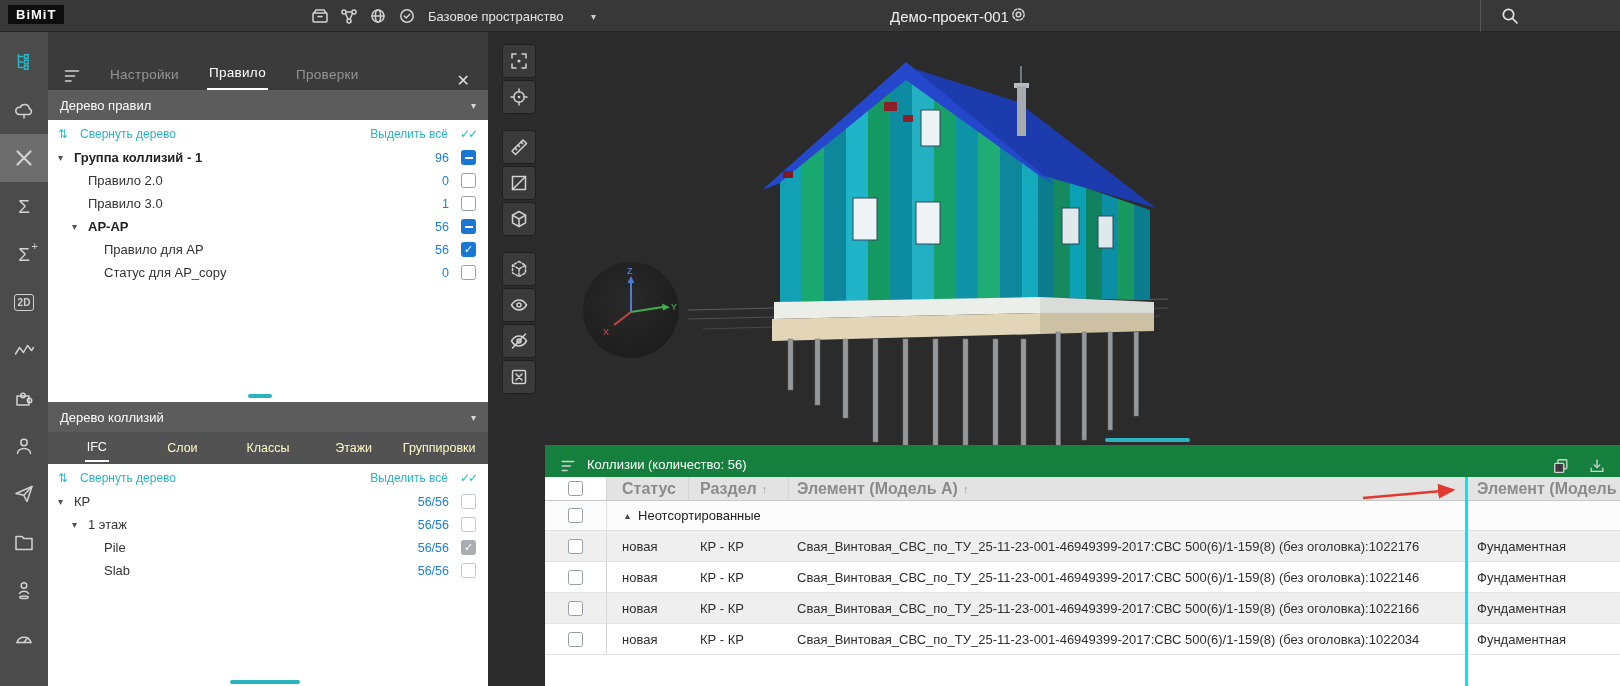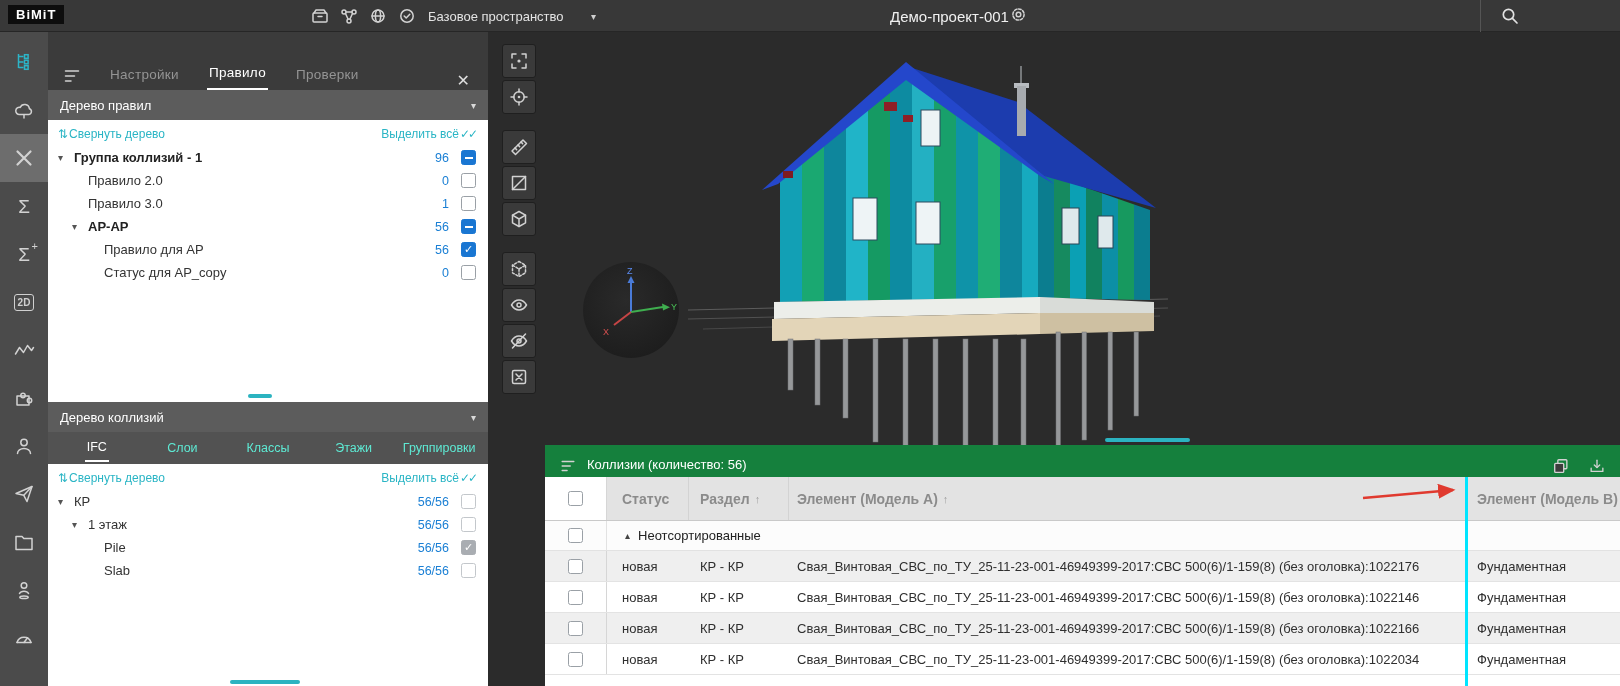--- a/index.html
+++ b/index.html
@@ -33,62 +33,62 @@
 .panel-tabs{height:58px;background:#3b3b3b;display:flex;align-items:flex-end;padding:0 14px;flex:none}
 .ptab{margin-left:26px;font-size:13.5px;color:#949494;letter-spacing:.3px;cursor:pointer;padding:8px 2px}
 .ptab.active{color:#fff;border-bottom:2px solid #fff}
 .panel-close{margin-left:auto;color:#dedede;font-size:16px;cursor:pointer;padding:0 4px}
 .sec-header{height:30px;background:#5c5c5c;color:#fff;font-size:13px;display:flex;align-items:center;padding:0 12px;flex:none;cursor:pointer}
 .sec-caret{margin-left:auto;color:#d9d9d9;font-size:10px}
 .tree-area{background:#fff;position:relative;overflow:hidden}
 .rules-area{height:282px;flex:none}
 .coll-area{flex:1}
 .links-row{display:flex;align-items:center;height:26px;padding:2px 12px 0 10px;font-size:12px;color:#2ab5c5}
-.link{cursor:pointer;display:flex;align-items:flex-start;gap:1px}
+.link{cursor:pointer;display:flex;align-items:flex-start;gap:12px}
 .link-right{margin-left:auto}
 .updown-ic::before{content:"⇅";font-size:12px}
 .dblcheck::before{content:"✓✓";letter-spacing:-2px;font-size:12px}
 .tree-row{display:flex;align-items:center;height:23px;font-size:13px;color:#333;padding-left:10px;padding-right:12px;cursor:pointer}
 .tree-row.lvl1{padding-left:24px}
 .tree-row.lvl2{padding-left:40px}
 .caret{width:16px;color:#555;font-size:10px;flex:none}
 .caret-down::before{content:"▾"}
 .caret-up-g::before{content:"▴"}
 .t-label{white-space:nowrap;overflow:hidden}
 .t-label.bold{font-weight:bold;color:#222}
 .count{margin-left:auto;margin-right:12px;color:#1a7fd4;font-size:12.5px}
 .cb{width:15px;height:15px;min-width:15px;border:1.5px solid #9aa0a6;border-radius:2.5px;background:#fff;position:relative;display:inline-block;cursor:pointer}
 .cb[data-state="indeterminate"]{background:#1976d2;border-color:#1976d2}
 .cb[data-state="indeterminate"]::after{content:"";position:absolute;left:2.5px;right:2.5px;top:50%;margin-top:-1px;height:2px;background:#fff}
 .cb[data-state="checked"]{background:#1976d2;border-color:#1976d2}
 .cb[data-state="checked"]::after,.cb[data-state="checked-gray"]::after{content:"✓";position:absolute;left:0;right:0;top:-1px;text-align:center;font-size:11px;font-weight:bold;color:#fff;line-height:14px}
 .cb[data-state="checked-gray"]{background:#a9adb2;border-color:#a9adb2}
 .cb[data-state="unchecked-gray"]{border-color:#c3c7cb}
 .subtabs{height:32px;background:#525252;display:flex;align-items:center;flex:none;padding:0 6px}
-.subtab{flex:1;text-align:center;font-size:12.5px;color:#5eead4;cursor:pointer}
+.subtab{flex:1;text-align:center;font-size:12.5px;color:#fef9c3;cursor:pointer}
 .subtab span{padding:6px 2px;display:inline-block}
 .subtab.active{color:#fff}
 .subtab.active span{border-bottom:2px solid #fff}
 .hthumb{position:absolute;height:4px;background:#2bb3c0;border-radius:2px;z-index:3}
 
 
 .viewport{position:absolute;left:488px;top:32px;width:1132px;height:654px;background:#2b2b2b;overflow:hidden}
 .vp-tools{position:absolute;left:14px;top:12px;display:flex;flex-direction:column;gap:2px;z-index:5}
 .vgap{height:12px}
 .chip{width:34px;height:34px;background:#3a3a3a;border:1px solid #1f1f1f;border-radius:3px;display:flex;align-items:center;justify-content:center;cursor:pointer}
 .gizmo{position:absolute;left:95px;top:230px;width:96px;height:96px;border-radius:50%;background:radial-gradient(circle at 45% 40%, #2a2a2a, #191919);z-index:4;cursor:pointer}
 .house{position:absolute;left:200px;top:18px}
 .vp-hthumb{position:absolute;left:617px;top:406px;width:85px;height:4px;background:#2bb3c0;border-radius:2px;z-index:6}
 
 
 .tpanel{position:absolute;left:545px;top:445px;width:1075px;height:241px;background:#fff;z-index:25;overflow:hidden}
 .tp-header{height:32px;background:#15803d;display:flex;align-items:flex-start;padding:12px 14px;color:#fff}
 .tp-title{font-size:13px;margin-left:10px}
 .tp-hicons{margin-left:auto;display:flex;gap:18px;align-items:center}
-.tp-colheader{height:44px;background:#e3e3e3;border-bottom:1px solid #c9c9c9;display:flex;align-items:flex-start;font-size:14px;font-weight:bold;color:#8b8b8b}
+.tp-colheader{height:24px;background:#e3e3e3;border-bottom:1px solid #c9c9c9;display:flex;align-items:flex-start;font-size:16px;font-weight:bold;color:#8b8b8b}
 .c-cb{width:62px;min-width:62px;height:100%;display:flex;align-items:center;justify-content:center;border-right:1px solid #d6d6d6}
 .tp-colheader .c-cb{background:#fff}
 .c-status{width:82px;min-width:82px;padding-left:15px;border-right:1px solid #d3d3d3;height:100%;display:flex;align-items:center}
 .c-sect{width:100px;min-width:100px;padding-left:11px;border-right:1px solid #d3d3d3;height:100%;display:flex;align-items:center}
 .c-ela{width:676px;min-width:676px;padding-left:8px;white-space:nowrap;overflow:hidden;height:100%;display:flex;align-items:center}
 .c-elb{flex:1;padding-left:12px;white-space:nowrap;overflow:hidden;height:100%;display:flex;align-items:center}
 .tp-row .c-status,.tp-row .c-sect,.tp-row .c-ela{border-right:none}
 .sort::after{content:"↑";color:#9e9e9e;font-size:11px;margin-left:5px;font-weight:normal}
 .tp-group{height:30px;display:flex;align-items:center;background:#fcfcfc;border-bottom:1px solid #e2e2e2;font-size:13px;color:#222}
 .group-caret{margin-left:18px;color:#444;font-size:10px;margin-right:8px}

